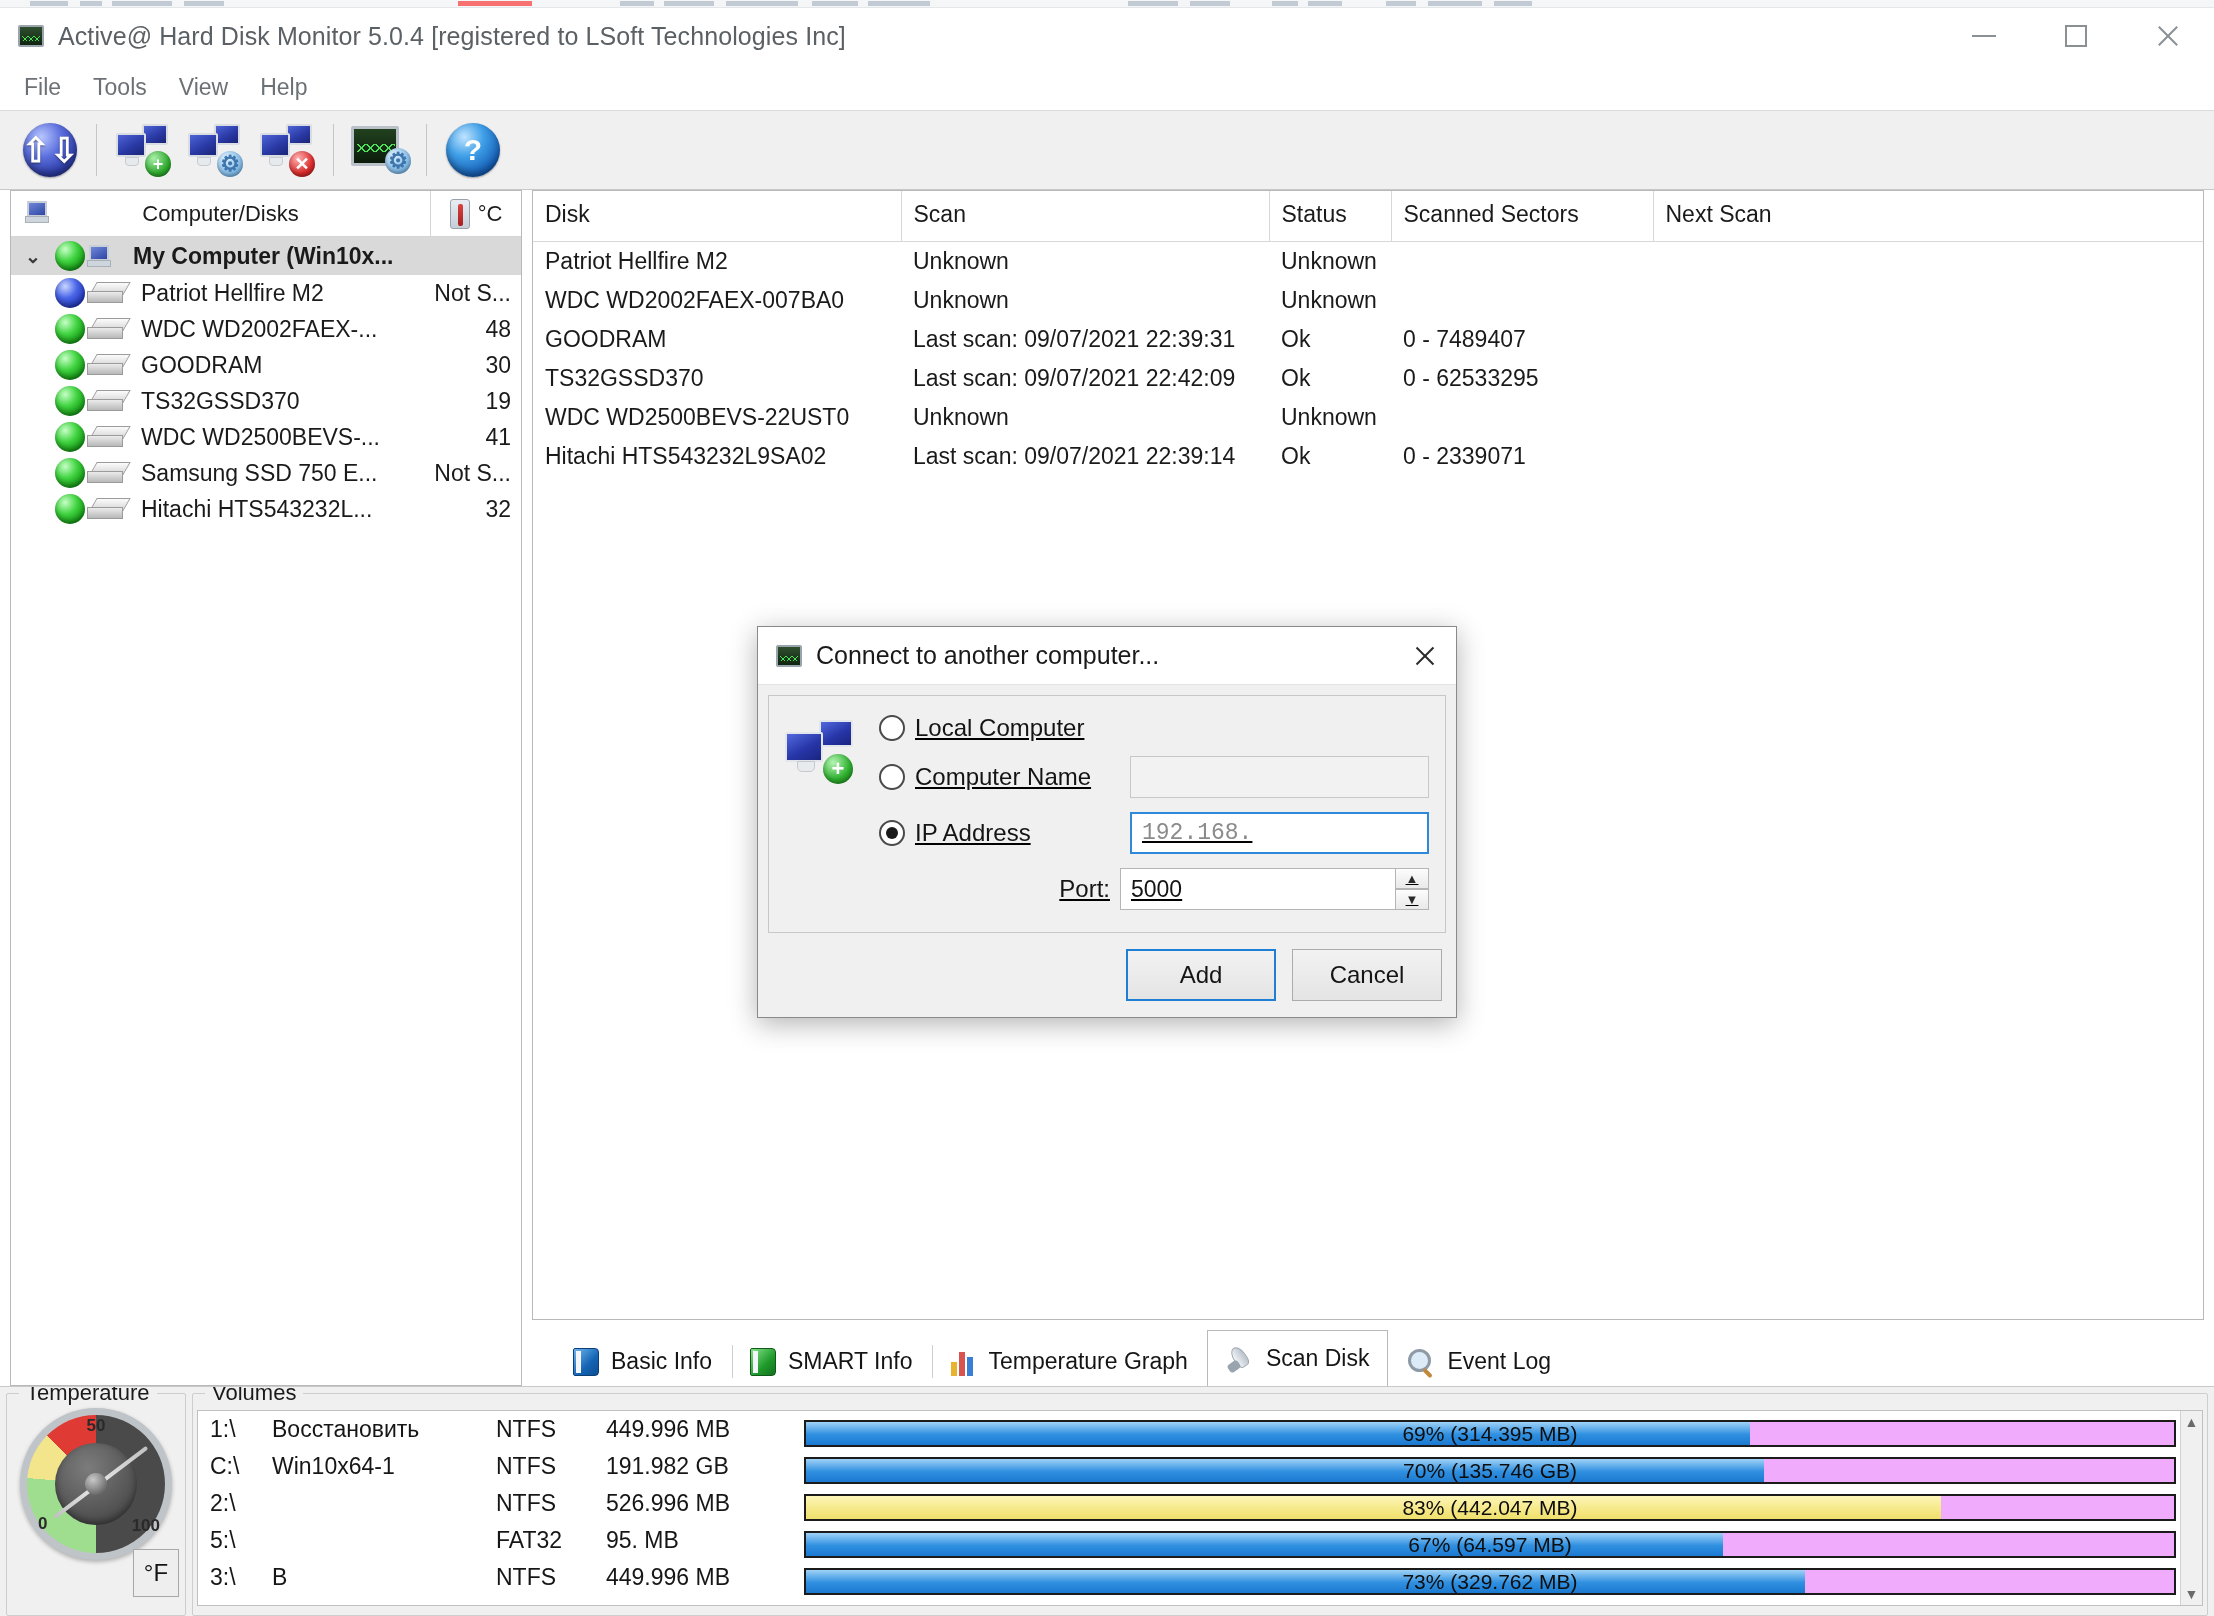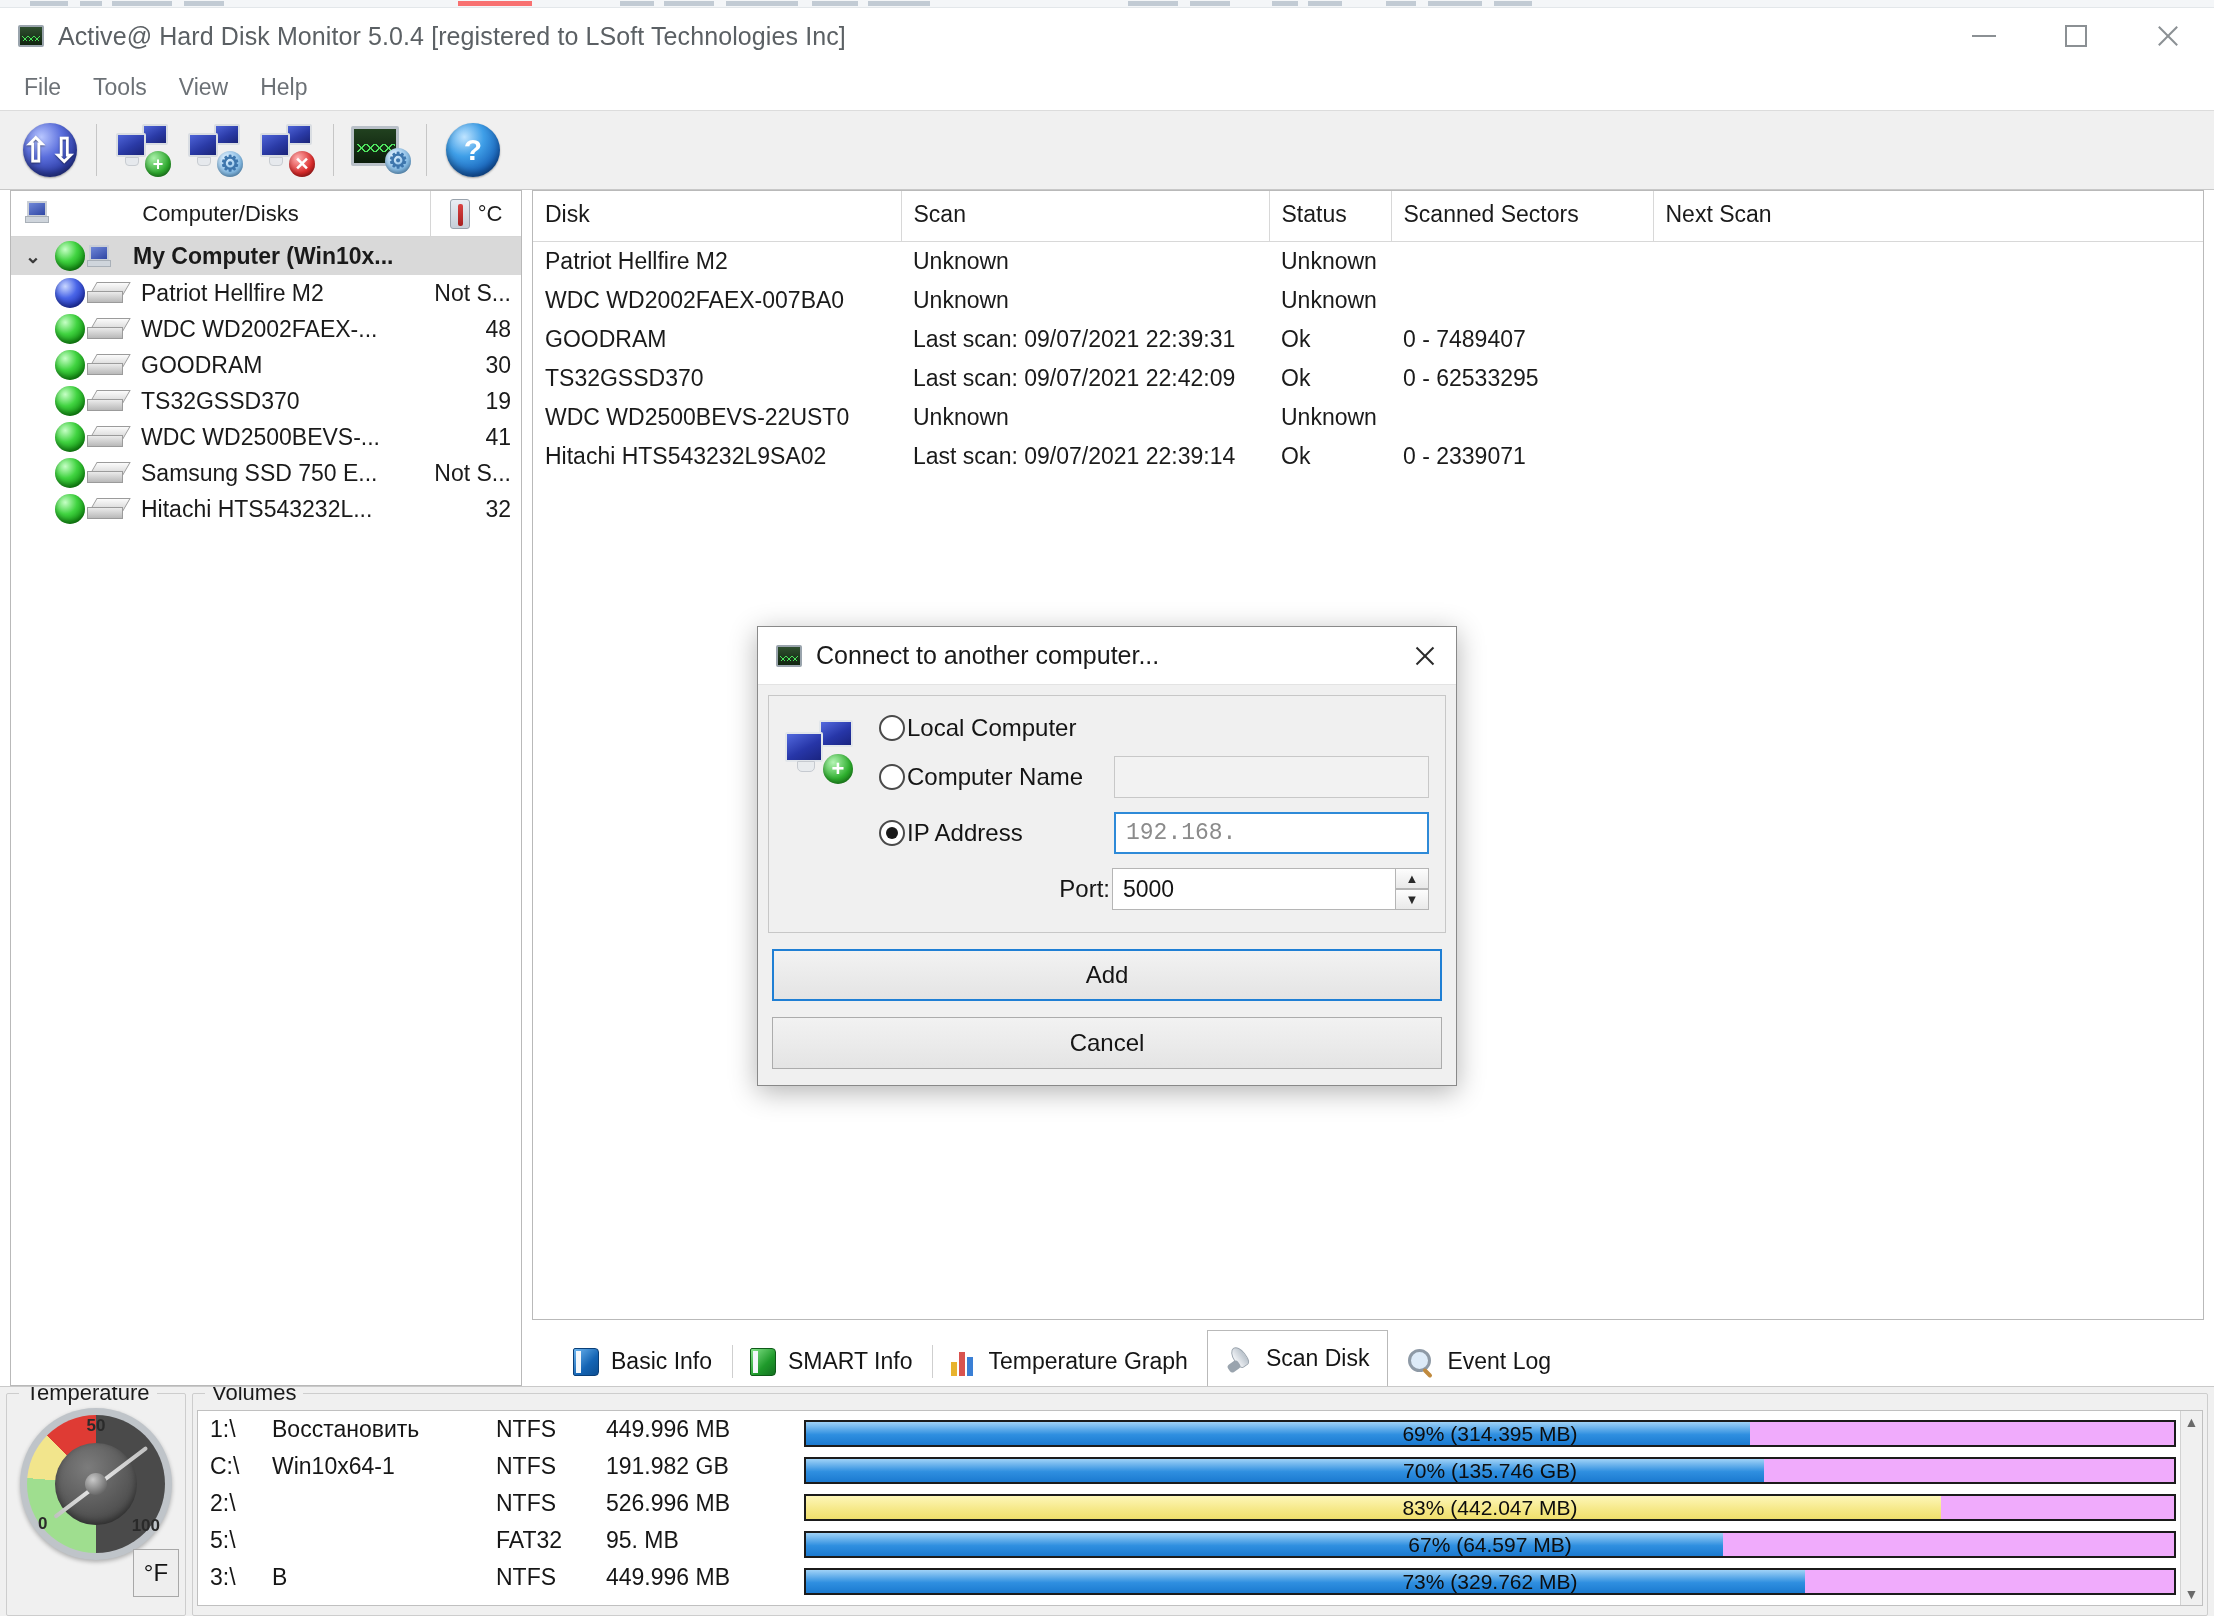--- a/index.html
+++ b/index.html
@@ -452,21 +452,21 @@
     position:absolute; left:12px; top:41px; width:18px; height:11px;
     background:#e8ebee; border-radius: 0 0 5px 5px; border:1px solid #c6cad0;
   }
   .bigmon .plusb {
     position:absolute; right: 2px; bottom: 0px; width: 30px; height: 30px; border-radius:50%;
     background: radial-gradient(circle at 34% 28%, #b4f5b4, #2eb02e 58%, #147214);
     color:#fff; font-size: 22px; font-weight:bold; display:flex; align-items:center; justify-content:center;
     box-shadow: inset 0 -2px 5px rgba(0,0,0,.3);
   }
   .dlg-form { flex: 1 1 auto; display:flex; flex-direction: column; gap: 14px; }
-  .frow { display:flex; align-items:center; gap: 2px; }
+  .frow { display:flex; align-items:center; gap: 10px; text-decoration: underline; }
   .radio {
     width: 26px; height: 26px; border-radius: 50%; border: 2px solid #4a4a4a; background:#fff;
     flex: 0 0 26px; position: relative;
   }
   .radio.on::after {
     content:""; position:absolute; left:5px; top:5px; width: 12px; height:12px; border-radius:50%;
     background:#1a1a1a;
   }
   .rlabel { font-size: 24px; color:#141414; width: 205px; flex: 0 0 205px; }
   .rlabel.port { text-align: right; width: 231px; flex: 0 0 231px; }
@@ -478,21 +478,21 @@
     font-family: "Liberation Mono", monospace; font-size: 23px; }
   .field.txt { background:#ffffff; border:1px solid #b5b5b5; color:#141414; }
   .spin { display:flex; align-items:center; flex:1 1 auto; }
   .spin .field { border-right: none; }
   .spinbtns { width: 34px; height: 42px; display:flex; flex-direction: column; }
   .spinbtns i {
     flex:1; border: 1px solid #b5b5b5; background: linear-gradient(#fdfdfd,#e9e9e9);
     display:flex; align-items:center; justify-content:center; font-size: 13px; color:#2a2a2a;
     font-style: normal;
   }
-  .dlg-foot { padding: 6px 14px 16px 14px; display:flex; justify-content:flex-end; gap: 16px; flex-direction: column; }
+  .dlg-foot { padding: 6px 14px 16px 14px; display:flex; justify-content:flex-end; gap: 16px; }
   .btn {
     min-width: 150px; height: 52px; font-size: 24px; color:#151515;
     background: linear-gradient(#f2f2f2,#e4e4e4); border: 1px solid #acacac;
     display:flex; align-items:center; justify-content:center;
   }
   .btn.primary { border: 2px solid #1f7fd4; }
 </style>
 </head>
 <body>
 

